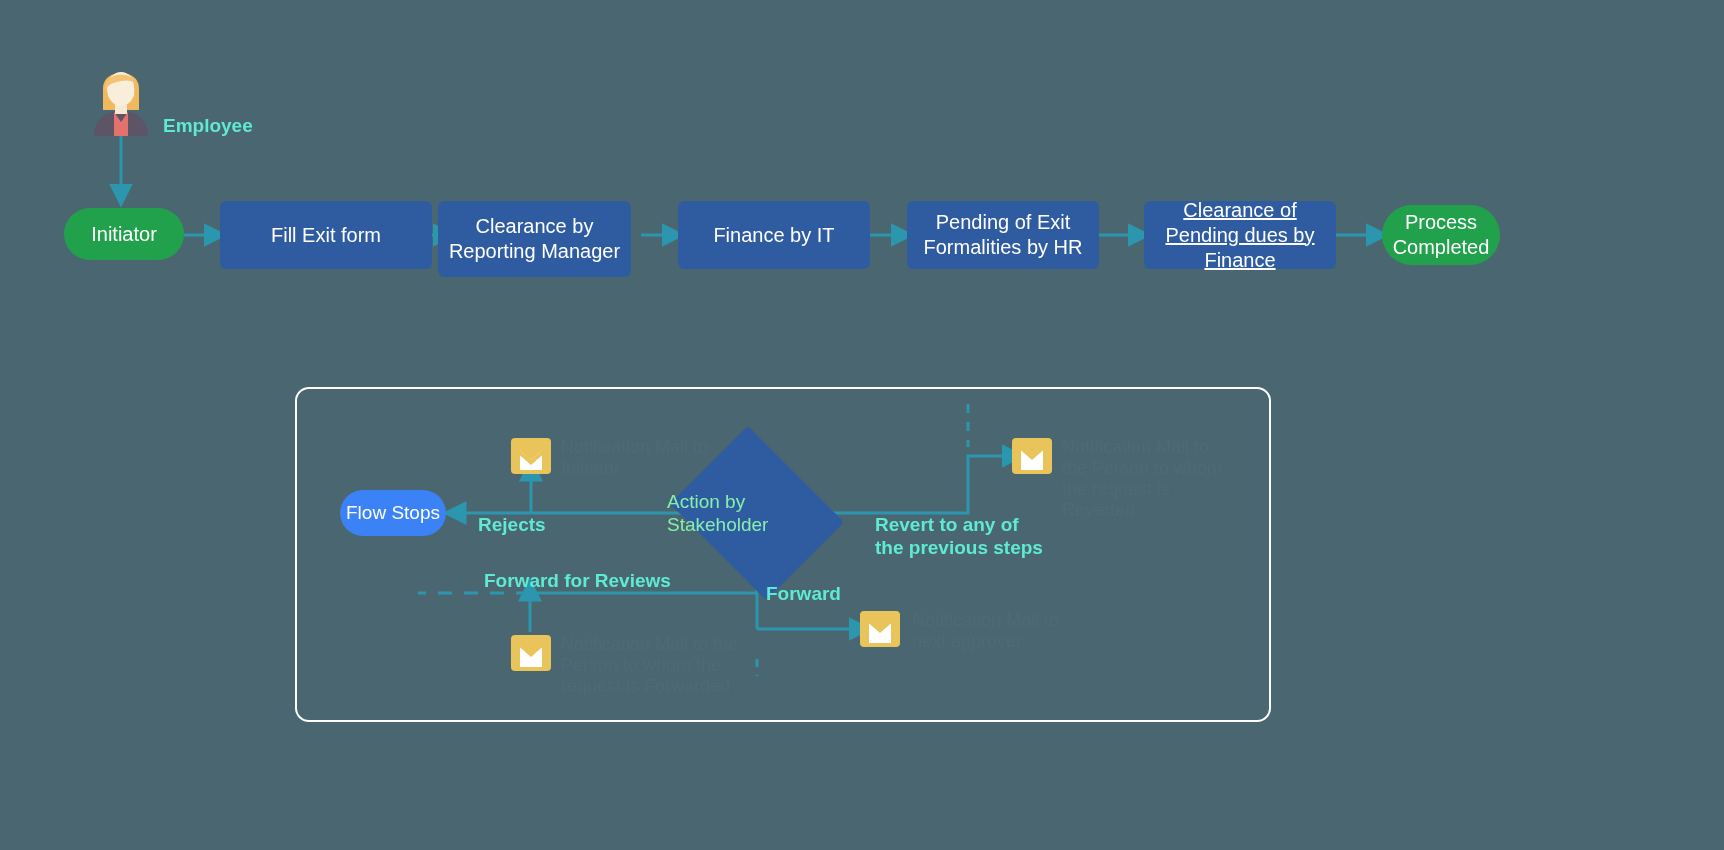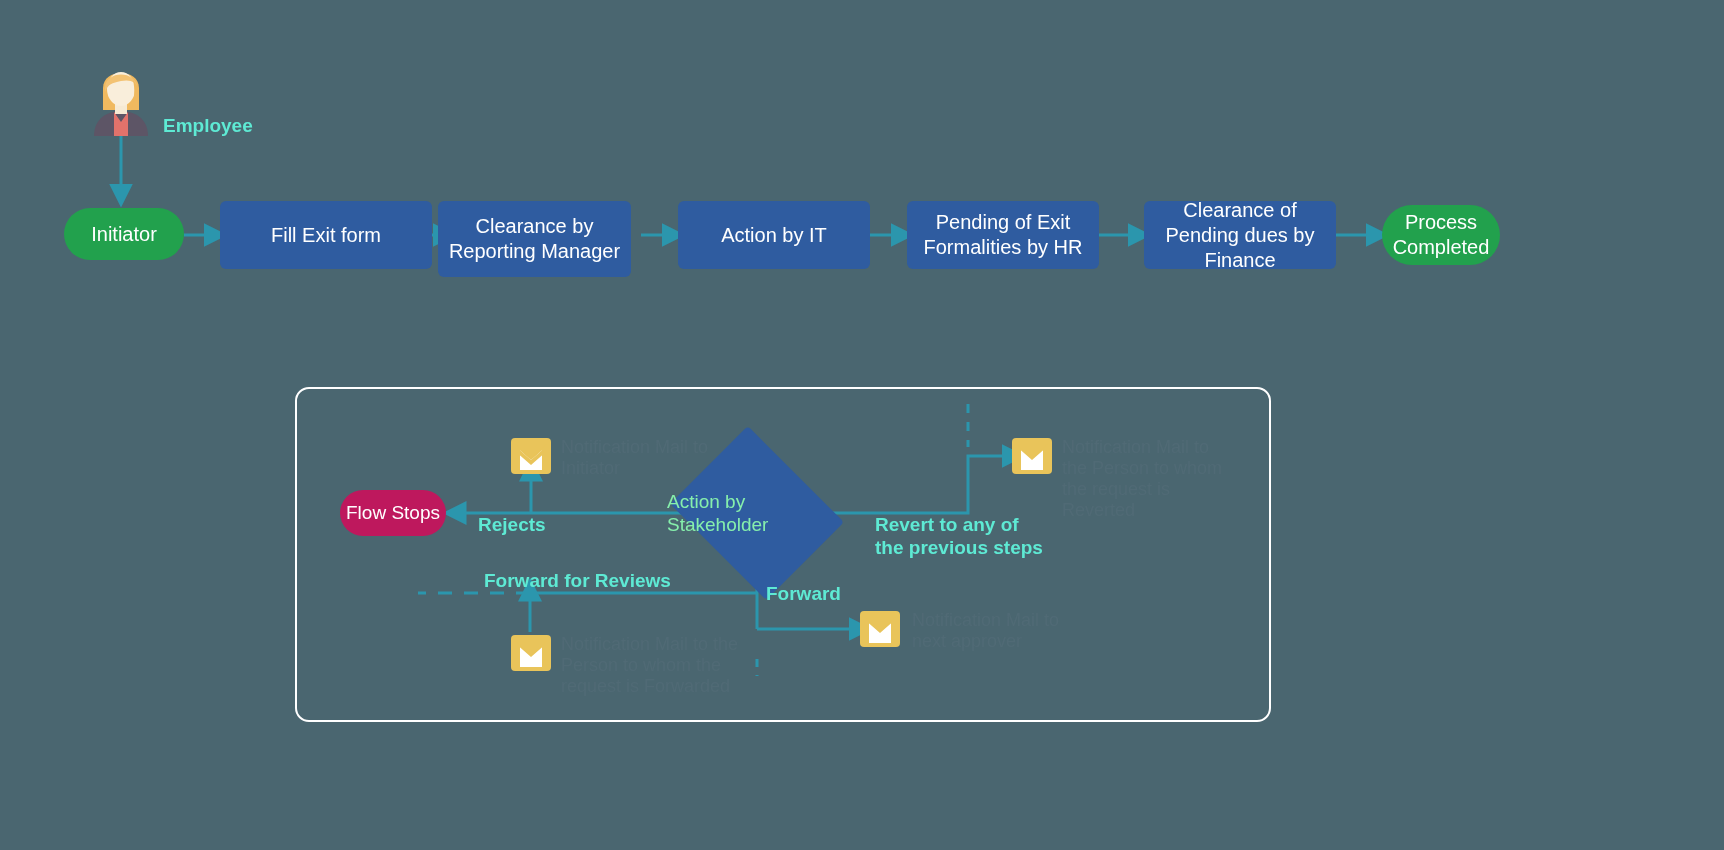--- a/index.html
+++ b/index.html
@@ -47,21 +47,21 @@
     line-height: 25px;
     padding: 4px 10px;
   }
   .node-pill-green {
     background: #22a14d;
     border-radius: 40px;
     font-size: 20px;
     line-height: 25px;
   }
   .node-pill-red {
-    background: #be185d;
+    background: #3b82f6;
     border-radius: 34px;
     font-size: 19px;
     line-height: 24px;
   }
   .node-diamond {
     width: 136px;
     height: 110px;
     background: #2f5ca0;
     transform: rotate(45deg);
     border-radius: 4px;
@@ -213,28 +213,28 @@
 
   <div class="node node-rect" style="left:220px; top:201px; width:212px; height:68px;">
     <span>Fill Exit form</span>
   </div>
 
   <div class="node node-rect" style="left:438px; top:201px; width:193px; height:76px;">
     <span>Clearance by Reporting Manager</span>
   </div>
 
   <div class="node node-rect" style="left:678px; top:201px; width:192px; height:68px;">
-    <span>Action by IT</span>
+    <span>Finance by IT</span>
   </div>
 
   <div class="node node-rect" style="left:907px; top:201px; width:192px; height:68px;">
     <span>Pending of Exit Formalities by HR</span>
   </div>
 
-  <div class="node node-rect" style="left:1144px; top:201px; width:192px; height:68px;">
+  <div class="node node-rect" style="left:1144px; top:201px; width:192px; height:68px;text-decoration:underline;">
     <span>Clearance of Pending dues by Finance</span>
   </div>
 
   <div class="node node-pill-green" style="left:1382px; top:205px; width:118px; height:60px;">
     <span>Process Completed</span>
   </div>
 
   <div class="panel" style="left:295px; top:387px; width:976px; height:335px;"></div>
 
   <div class="diamond-wrap" style="left:689px; top:458px;">

